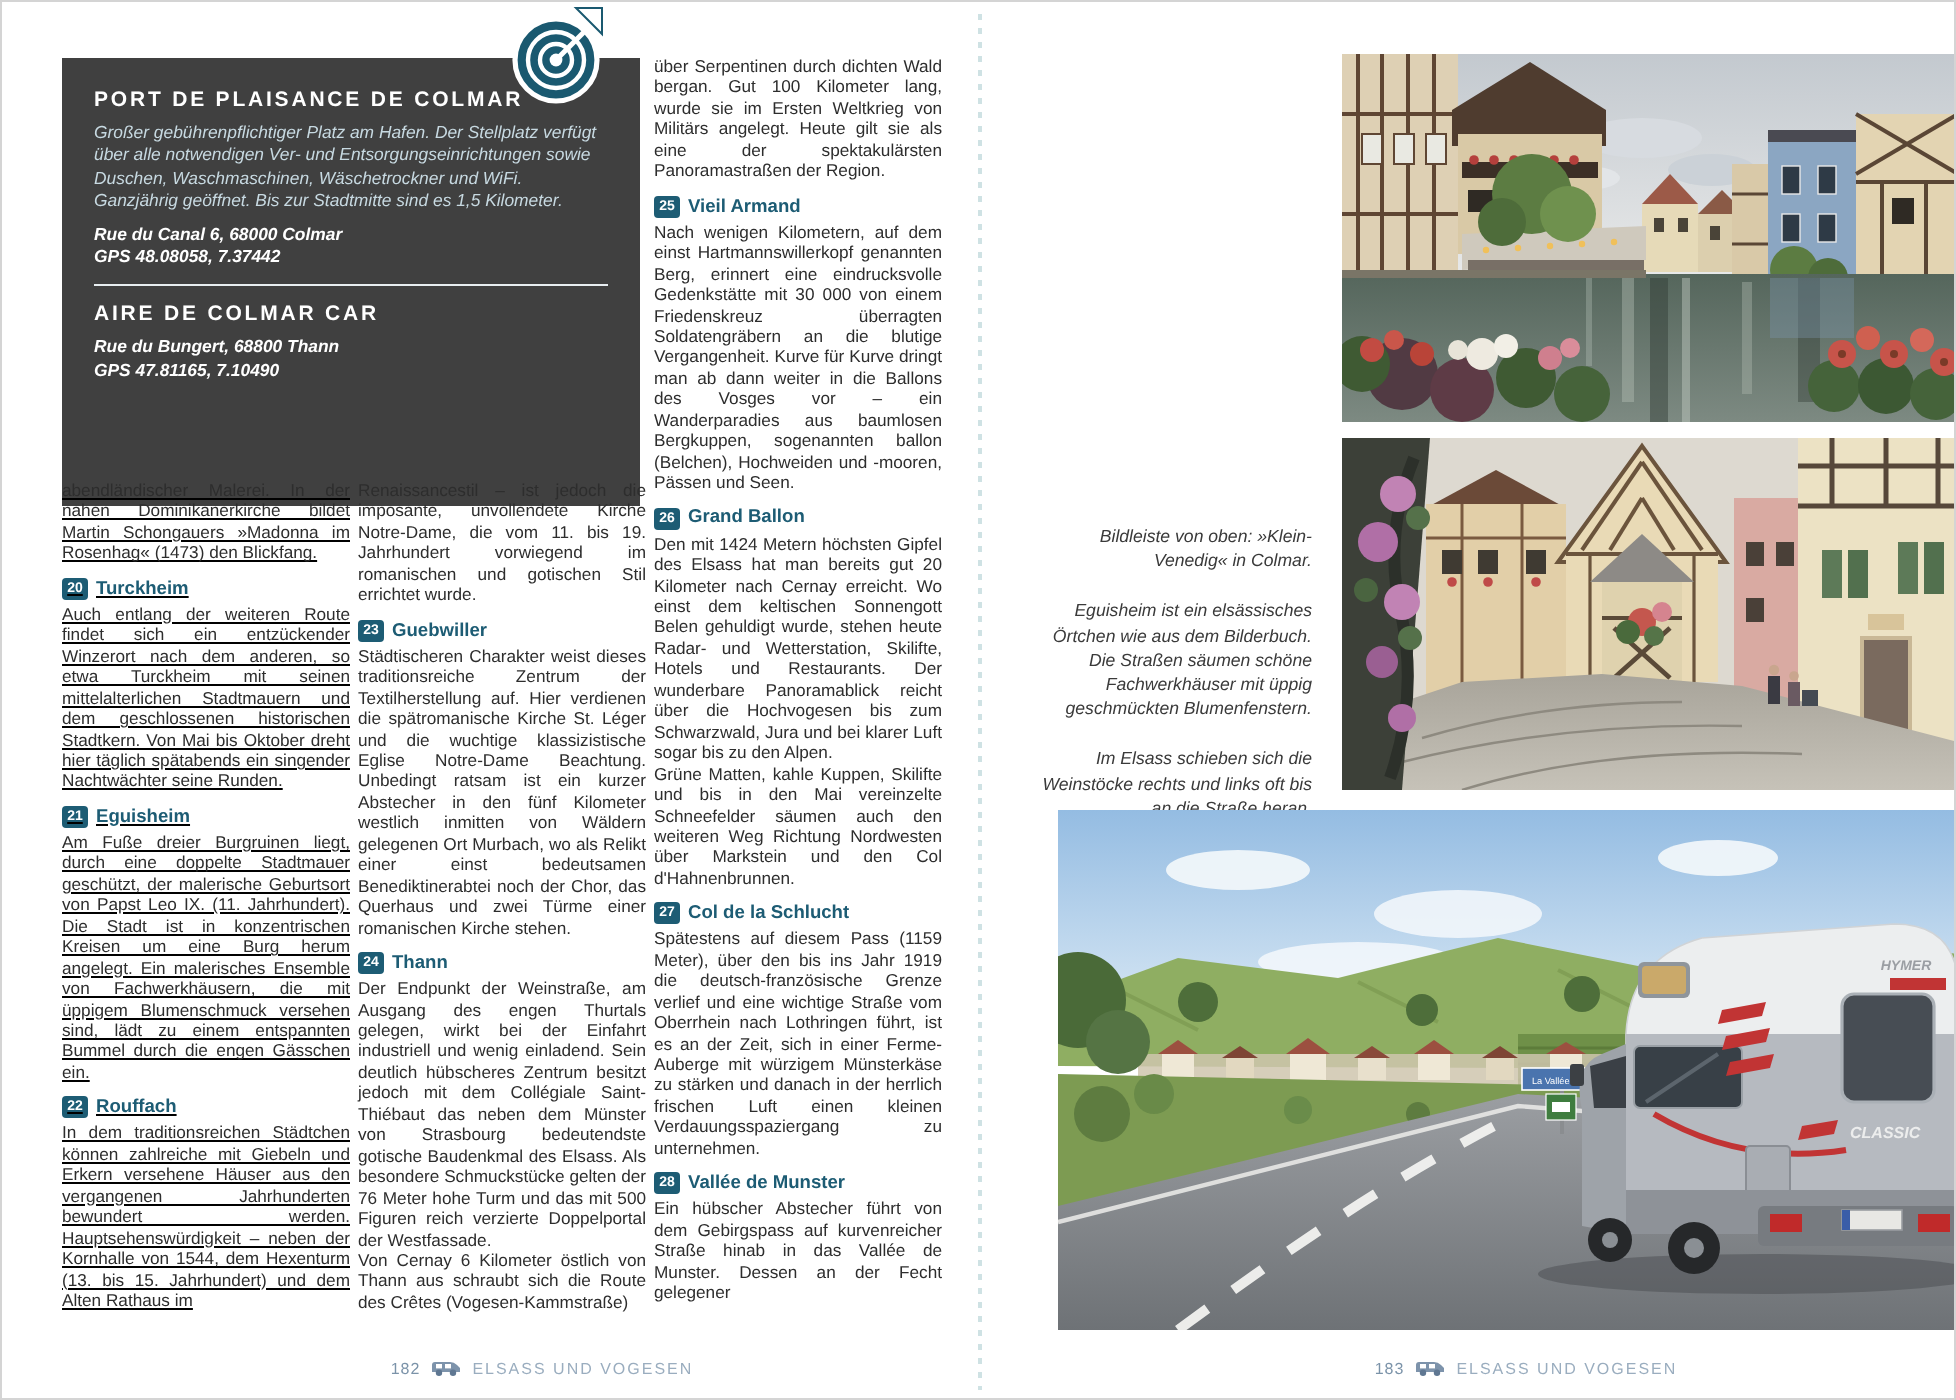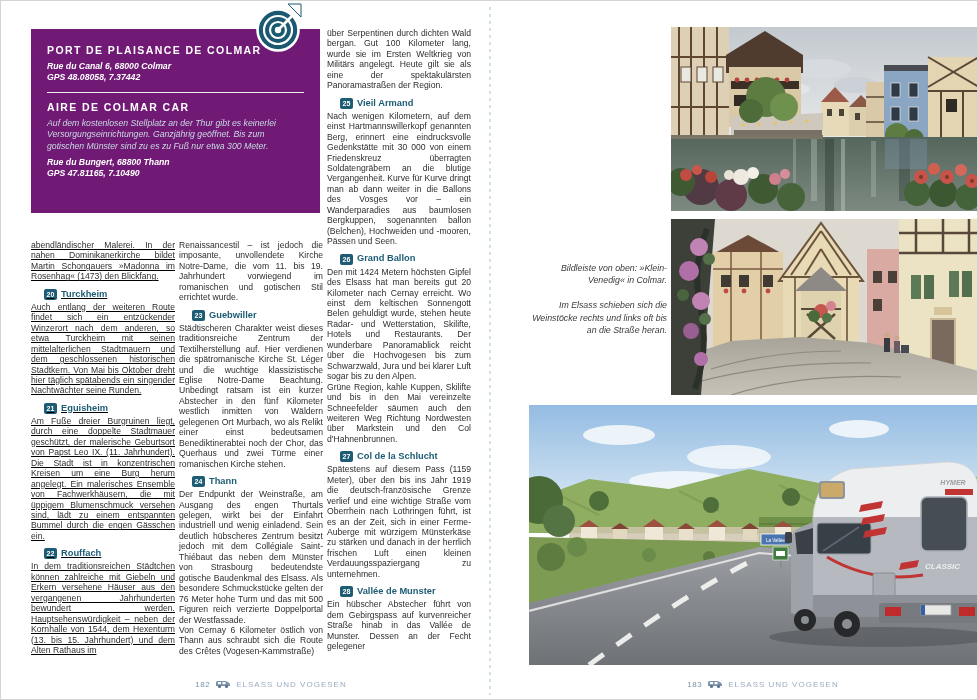--- a/index.html
+++ b/index.html
@@ -3,59 +3,59 @@
 <meta charset="utf-8">
 <style>
   html,body{margin:0;padding:0;background:#e9e9e9;}
   .spread{position:relative;width:978px;height:700px;background:#ffffff;
     border:1px solid #d4d4d4;box-sizing:border-box;overflow:hidden;
     font-family:"Liberation Sans", sans-serif;}
   
   .spine{position:absolute;left:488px;top:6px;width:2px;height:688px;
     background:repeating-linear-gradient(180deg,#cfe2e4 0 3px,transparent 3px 7px);}
   
-  .infobox{position:absolute;left:30px;top:28px;width:289px;height:184px;
-    background:#701a75;box-sizing:border-box;padding:13px 16px 10px 16px;}
+  .infobox{position:absolute;left:30px;top:28px;width:289px;height:224px;
+    background:#404040;box-sizing:border-box;padding:13px 16px 10px 16px;}
   .ib-title{font-size:10.5px;font-weight:bold;letter-spacing:1.4px;color:#ffffff;margin:2px 0 5px 0;}
   .ib-body{font-size:8.7px;font-style:italic;line-height:11.4px;color:#c7d9e1;margin:0 0 5px 0;text-align:left;}
   .ib-addr{font-size:8.7px;font-style:italic;font-weight:bold;line-height:11.4px;color:#ffffff;margin:0;}
   .ib-div{border:none;border-top:1px solid #e8eef1;margin:8px 0 8px 0;}
   .dart{position:absolute;left:252px;top:2px;}
   
   .col{position:absolute;width:144px;}
   .bp{font-size:8.6px;line-height:10.45px;text-align:justify;color:#2d2d2d;margin:0;}
-  .sec-head{display:flex;align-items:center;gap:4px;margin:7px 0 2px 13px;}
+  .sec-head{display:flex;align-items:center;gap:4px;margin:7px 0 2px 0;}
   .badge{background:#1d5c74;color:#ffffff;font-size:7px;font-weight:bold;line-height:1;
     padding:2px 2px;border-radius:2px;min-width:9px;text-align:center;}
   .sec-title{color:#1d5c74;font-weight:bold;font-size:9.3px;line-height:1;}
   
-  .caps{position:absolute;left:530px;top:261px;width:136px;text-align:right;}
+  .caps{position:absolute;left:519px;top:261px;width:136px;text-align:right;}
   .cap{font-size:8.8px;font-style:italic;line-height:12.2px;color:#3a3a3a;margin:0 0 13px 0;}
   
   .photo{position:absolute;overflow:hidden;}
   .photo svg{display:block;}
   
   .footer{position:absolute;top:678px;width:180px;display:flex;align-items:center;
     justify-content:center;gap:5px;}
   .pg-num{font-size:8px;color:#7b93a9;letter-spacing:.5px;}
   .pg-title{font-size:8px;color:#9aadbf;letter-spacing:1px;}
 </style>
 </head>
 <body>
 
 <div class="spread">
   <div class="spine"></div>
 
   <div class="infobox">
     <div class="ib-title">PORT DE PLAISANCE DE COLMAR</div>
+    <p class="ib-body">Großer gebührenpflichtiger Platz am Hafen. Der Stellplatz verfügt über alle notwendigen Ver- und Entsorgungseinrichtungen sowie Duschen, Waschmaschinen, Wäschetrockner und WiFi. Ganzjährig geöffnet. Bis zur Stadtmitte sind es 1,5 Kilometer.</p>
     <p class="ib-addr">Rue du Canal 6, 68000 Colmar</p>
     <p class="ib-addr">GPS 48.08058, 7.37442</p>
     <hr class="ib-div">
     <div class="ib-title">AIRE DE COLMAR CAR</div>
-    <p class="ib-body">Auf dem kostenlosen Stellplatz an der Thur gibt es keinerlei Versorgungseinrichtungen. Ganzjährig geöffnet. Bis zum gotischen Münster sind zu es zu Fuß nur etwa 300 Meter.</p>
     <p class="ib-addr">Rue du Bungert, 68800 Thann</p>
     <p class="ib-addr">GPS 47.81165, 7.10490</p>
   </div>
 
   <div class="dart">
     <svg width="50" height="50" viewBox="0 0 50 50">
       <circle cx="25" cy="27" r="20.5" fill="#1a5970" stroke="#ffffff" stroke-width="2.6"></circle>
       <circle cx="25" cy="27" r="14" fill="none" stroke="#ffffff" stroke-width="2.2"></circle>
       <circle cx="25" cy="27" r="8" fill="none" stroke="#ffffff" stroke-width="2.2"></circle>
       <circle cx="25" cy="27" r="3.2" fill="#ffffff"></circle>
@@ -103,21 +103,21 @@
     <div class="sec-head">
       <span class="badge">25</span>
       <span class="sec-title">Vieil Armand</span>
     </div>
     <p class="bp">Nach wenigen Kilometern, auf dem einst Hartmannswillerkopf genannten Berg, erinnert eine eindrucksvolle Gedenkstätte mit 30 000 von einem Friedenskreuz überragten Soldatengräbern an die blutige Vergangenheit. Kurve für Kurve dringt man ab dann weiter in die Ballons des Vosges vor – ein Wanderparadies aus baumlosen Bergkuppen, sogenannten ballon (Belchen), Hochweiden und -mooren, Pässen und Seen.</p>
     <div class="sec-head">
       <span class="badge">26</span>
       <span class="sec-title">Grand Ballon</span>
     </div>
     <p class="bp">Den mit 1424 Metern höchsten Gipfel des Elsass hat man bereits gut 20 Kilometer nach Cernay erreicht. Wo einst dem keltischen Sonnengott Belen gehuldigt wurde, stehen heute Radar- und Wetterstation, Skilifte, Hotels und Restaurants. Der wunderbare Panoramablick reicht über die Hochvogesen bis zum Schwarzwald, Jura und bei klarer Luft sogar bis zu den Alpen.</p>
-    <p class="bp">Grüne Region, kahle Kuppen, Skilifte und bis in den Mai vereinzelte Schneefelder säumen auch den weiteren Weg Richtung Nordwesten über Markstein und den Col d'Hahnenbrunnen.</p>
+    <p class="bp">Grüne Matten, kahle Kuppen, Skilifte und bis in den Mai vereinzelte Schneefelder säumen auch den weiteren Weg Richtung Nordwesten über Markstein und den Col d'Hahnenbrunnen.</p>
     <div class="sec-head">
       <span class="badge">27</span>
       <span class="sec-title">Col de la Schlucht</span>
     </div>
     <p class="bp">Spätestens auf diesem Pass (1159 Meter), über den bis ins Jahr 1919 die deutsch-französische Grenze verlief und eine wichtige Straße vom Oberrhein nach Lothringen führt, ist es an der Zeit, sich in einer Ferme-Auberge mit würzigem Münsterkäse zu stärken und danach in der herrlich frischen Luft einen kleinen Verdauungsspaziergang zu unternehmen.</p>
     <div class="sec-head">
       <span class="badge">28</span>
       <span class="sec-title">Vallée de Munster</span>
     </div>
     <p class="bp">Ein hübscher Abstecher führt von dem Gebirgspass auf kurvenreicher Straße hinab in das Vallée de Munster. Dessen an der Fecht gelegener</p>
@@ -130,20 +130,21 @@
       <rect x="3" y="3" width="3" height="2.2" fill="#ffffff"></rect>
       <rect x="7.5" y="3" width="3" height="2.2" fill="#ffffff"></rect>
       <circle cx="4.5" cy="7.4" r="1.6" fill="#5f7792"></circle>
       <circle cx="11.5" cy="7.4" r="1.6" fill="#5f7792"></circle>
     </svg>
     <span class="pg-title">ELSASS UND VOGESEN</span>
   </div>
 
   <div class="caps">
     <p class="cap">Bildleiste von oben: »Klein-Venedig« in Colmar.</p>
+    <p class="cap">Eguisheim ist ein elsässisches Örtchen wie aus dem Bilderbuch. Die Straßen säumen schöne Fachwerkhäuser mit üppig geschmückten Blumenfenstern.</p>
     <p class="cap">Im Elsass schieben sich die Weinstöcke rechts und links oft bis an die Straße heran.</p>
   </div>
 
   <div class="photo" style="left:670px;top:26px;width:308px;height:184px;" role="img" aria-label="Klein-Venedig in Colmar: Kanal mit Fachwerkhäusern und Blumen">
     <svg width="308" height="184" viewBox="0 0 308 184" preserveAspectRatio="none">
       <defs>
         <linearGradient id="p1sky" x1="0" y1="0" x2="0" y2="1">
           <stop offset="0" stop-color="#c3c9cf"></stop>
             <stop offset="1" stop-color="#e9eaea"></stop>
         </linearGradient>

